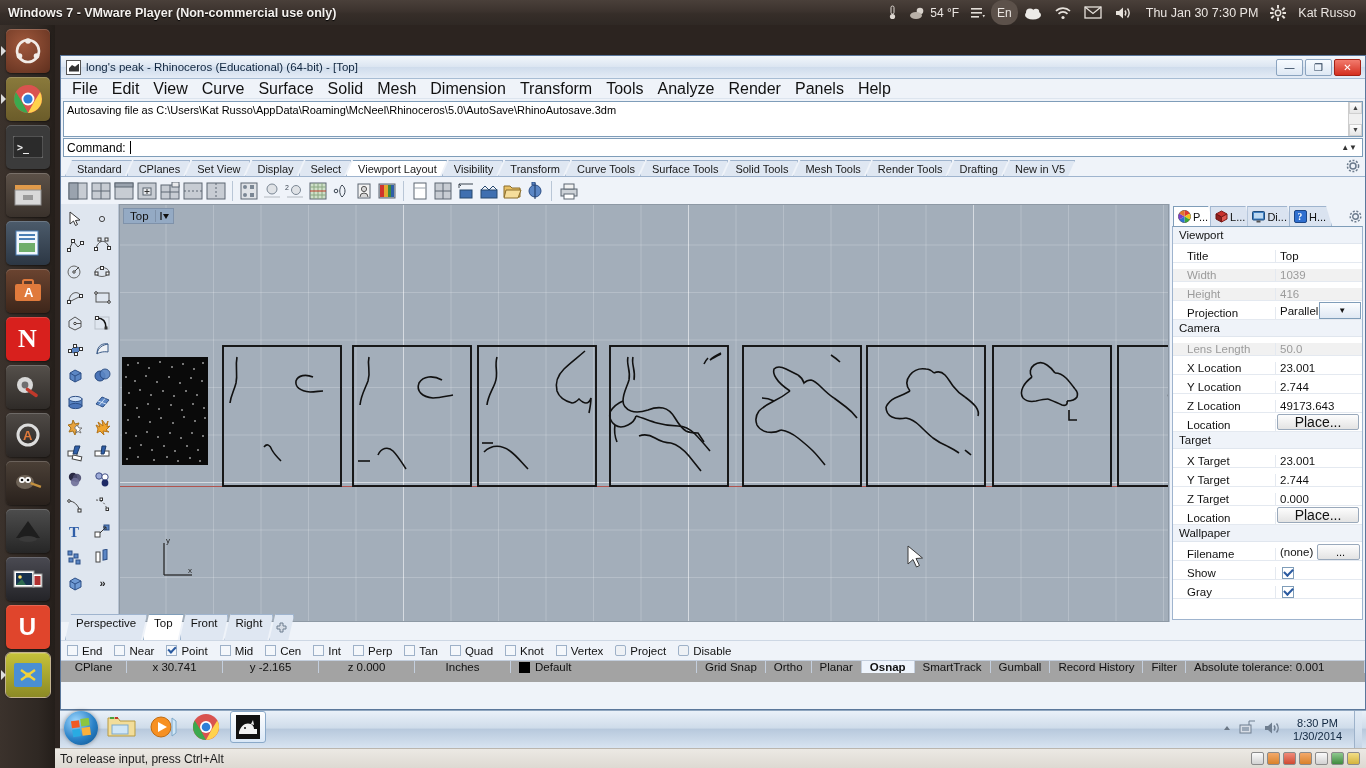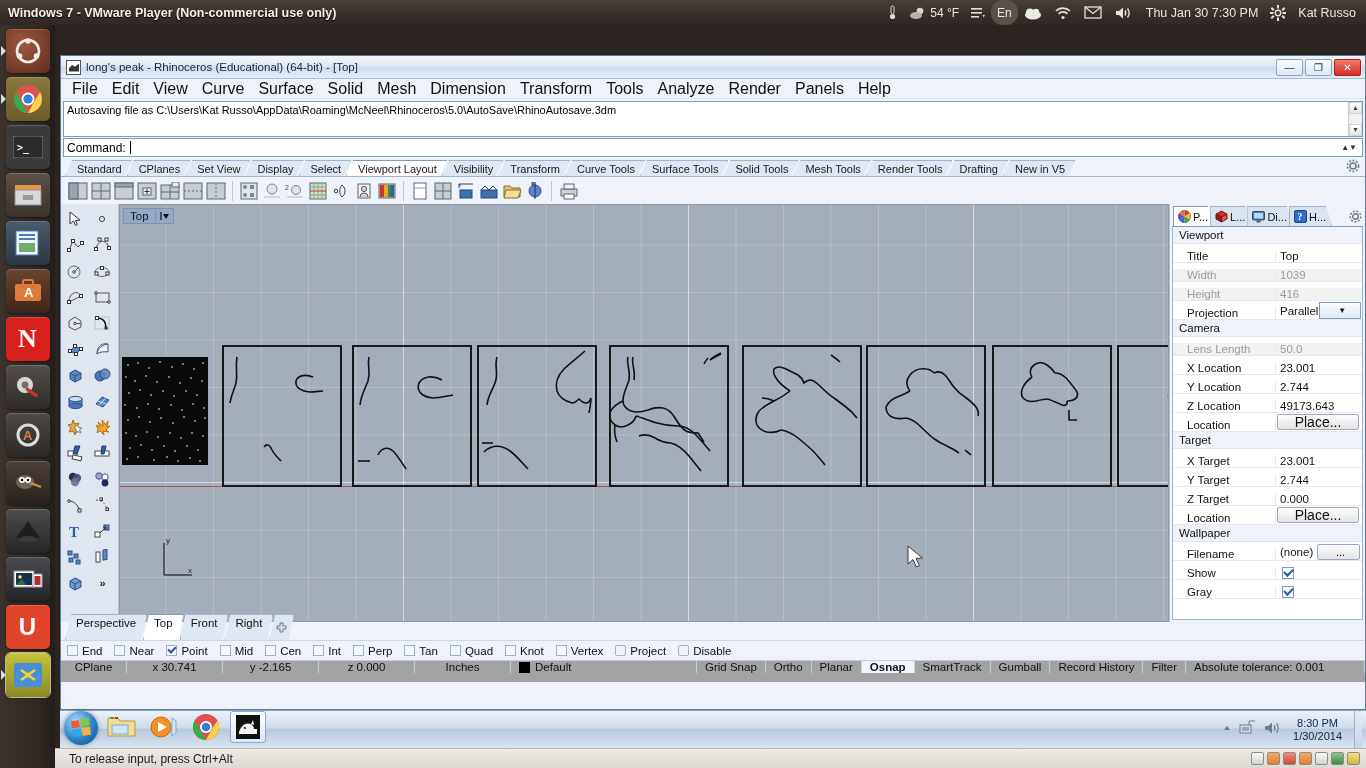--- a/index.html
+++ b/index.html
@@ -179,21 +179,21 @@
     box-shadow:0 0 4px rgba(0,0,0,.4);display:flex;align-items:center;justify-content:center;}
   .tb-app{width:36px;height:32px;margin-left:6px;display:flex;align-items:center;justify-content:center;border-radius:3px;}
   .tb-app.pinned-active{border:1px solid #8aa9c9;background:linear-gradient(to bottom,#ffffff,#d9e7f6);}
   #win-tray{margin-left:auto;display:flex;align-items:center;height:100%;padding-right:4px;gap:6px;}
   #win-clock{display:flex;flex-direction:column;align-items:center;font-size:11px;color:#10263f;line-height:13px;padding:0 6px;}
 
   
   #vm-status{
     position:absolute;left:55px;top:748px;width:1311px;height:20px;
     background:linear-gradient(to bottom,#ece9e4,#ddd9d2);display:flex;align-items:center;
-    font-size:12px;color:#1b1b1b;padding-left:14px;border-top:1px solid #bbb6ae;
+    font-size:12px;color:#1b1b1b;padding-left:5px;border-top:1px solid #bbb6ae;
   }
   #vm-status .icons{margin-left:auto;display:flex;gap:3px;padding-right:6px;}
   .vmi{width:13px;height:13px;border:1px solid #8b8b8b;background:linear-gradient(to bottom,#fafafa,#d2d2d2);border-radius:2px;}
 </style>
 </head>
 <body>
 
 <div id="ubuntu-panel">
   <span class="vm-title">Windows 7 - VMware Player (Non-commercial use only)</span>
   <span class="spacer"></span>

